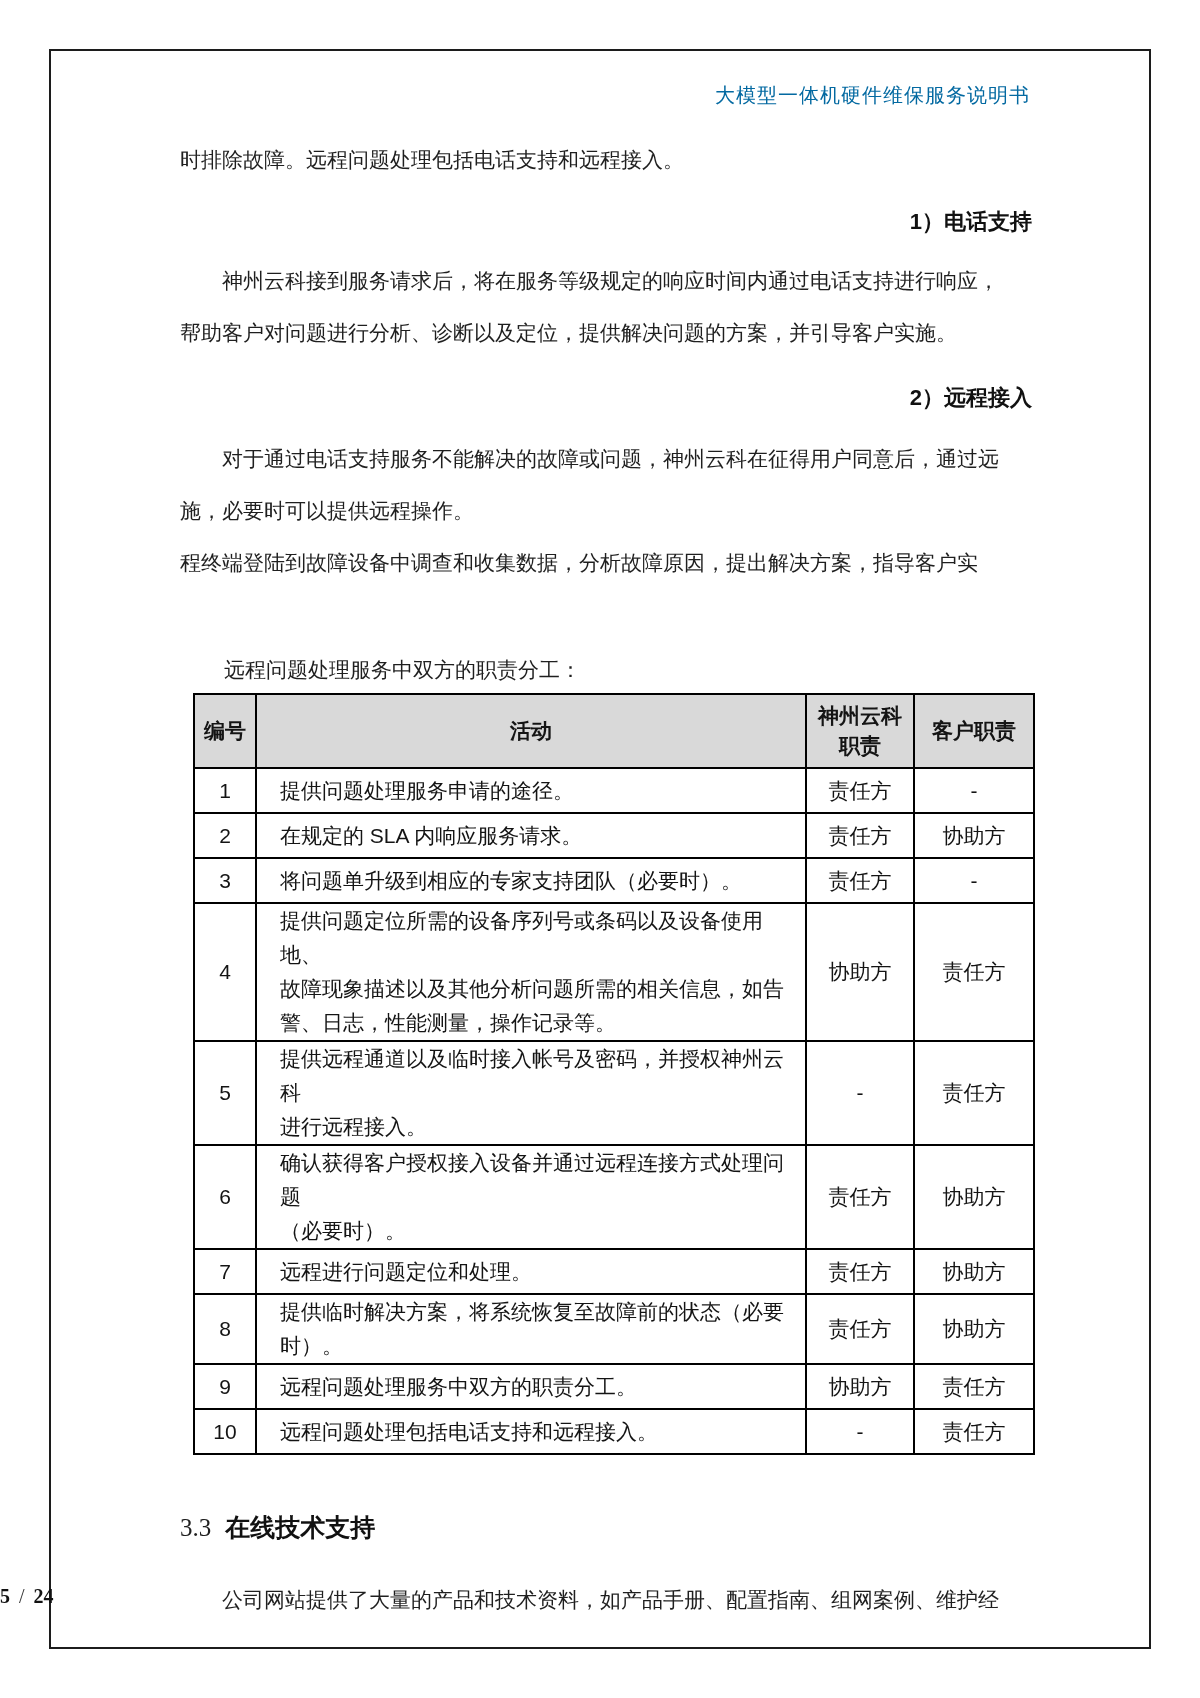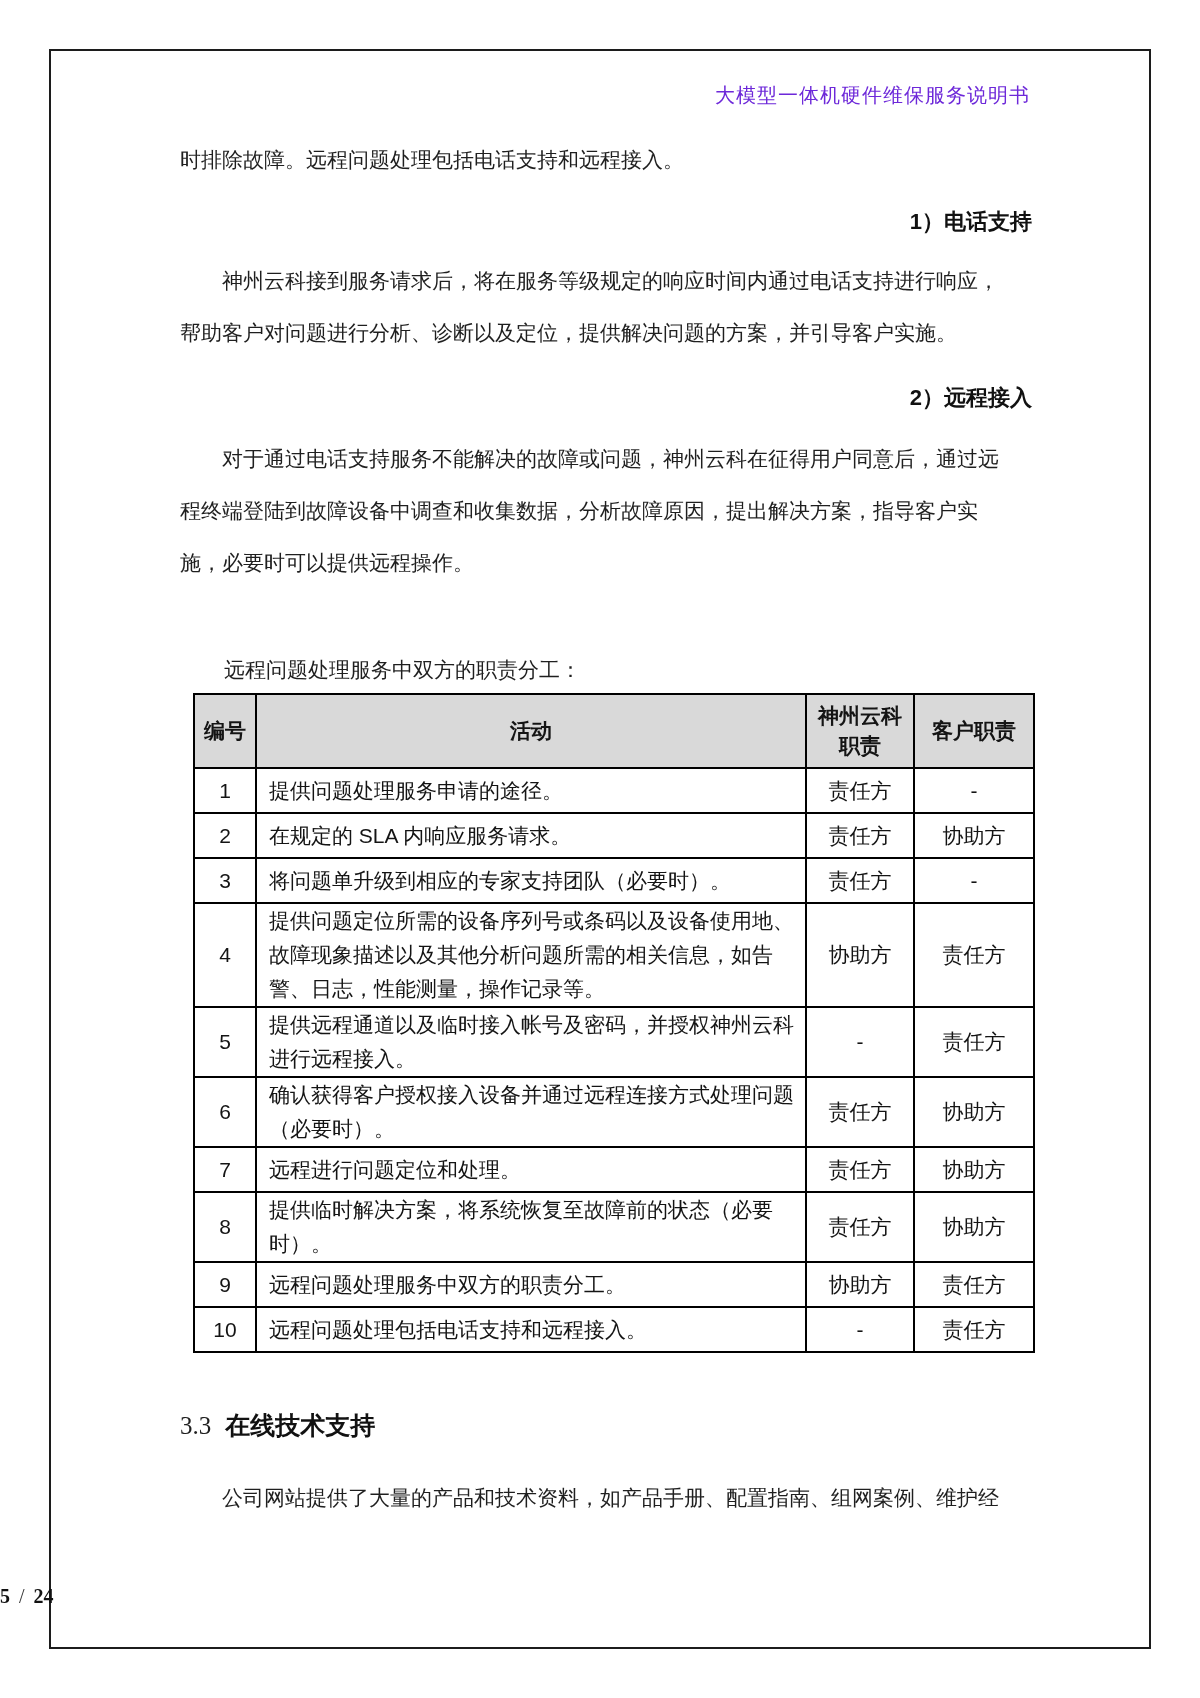--- a/index.html
+++ b/index.html
@@ -20,21 +20,21 @@
     width: 1102px; height: 1600px;
     border: 2px solid #1c1c1c;
   }
 
   .doc-header {
     position: absolute;
     top: 82px;
     right: 170px;
     font-family: "Liberation Serif", serif;
     font-size: 20px;
-    color: #6d28d9;
+    color: #0369a1;
     letter-spacing: 1px;
   }
 
   .content {
     position: absolute;
     left: 180px;
     top: 145px;
     width: 852px;
     color: #1f1f1f;
   }
@@ -92,21 +92,21 @@
   table.resp thead th {
     background: #d9d9d9;
     height: 74px;
     font-weight: bold;
     text-align: center;
     line-height: 30px;
   }
   td.c-no, td.c-vendor, td.c-customer { text-align: center; }
   td.c-activity {
     text-align: left;
-    padding-left: 12px;
+    padding-left: 23px;
     padding-right: 6px;
     line-height: 34px;
   }
   tr.r1l td { height: 45px; }
   tr.r2l td { height: 70px; }
   tr.r3l td { height: 94px; }
 
   .sec-heading {
     margin-top: 54px;
     height: 36px;
@@ -152,22 +152,22 @@
 
     <h3 class="list-heading h1">1）电话支持</h3>
     <div class="para para-0" id="para-0">
         <div class="pline ind">神州云科接到服务请求后，将在服务等级规定的响应时间内通过电话支持进行响应，</div>
         <div class="pline">帮助客户对问题进行分析、诊断以及定位，提供解决问题的方案，并引导客户实施。</div>
       </div>
 
     <h3 class="list-heading h2">2）远程接入</h3>
     <div class="para para-1" id="para-1">
         <div class="pline ind">对于通过电话支持服务不能解决的故障或问题，神州云科在征得用户同意后，通过远</div>
+        <div class="pline">施，必要时可以提供远程操作。</div>
         <div class="pline">程终端登陆到故障设备中调查和收集数据，分析故障原因，提出解决方案，指导客户实</div>
-        <div class="pline">施，必要时可以提供远程操作。</div>
       </div>
 
     <p class="caption">远程问题处理服务中双方的职责分工：</p>
 
     <table class="resp">
       <colgroup>
         <col style="width:62px">
         <col style="width:550px">
         <col style="width:108px">
         <col style="width:120px">

